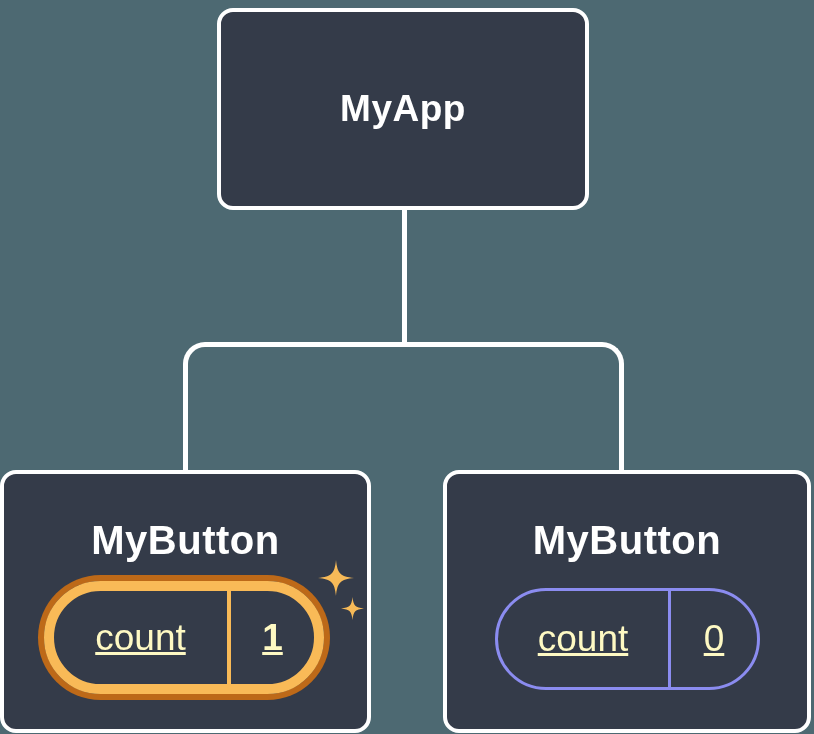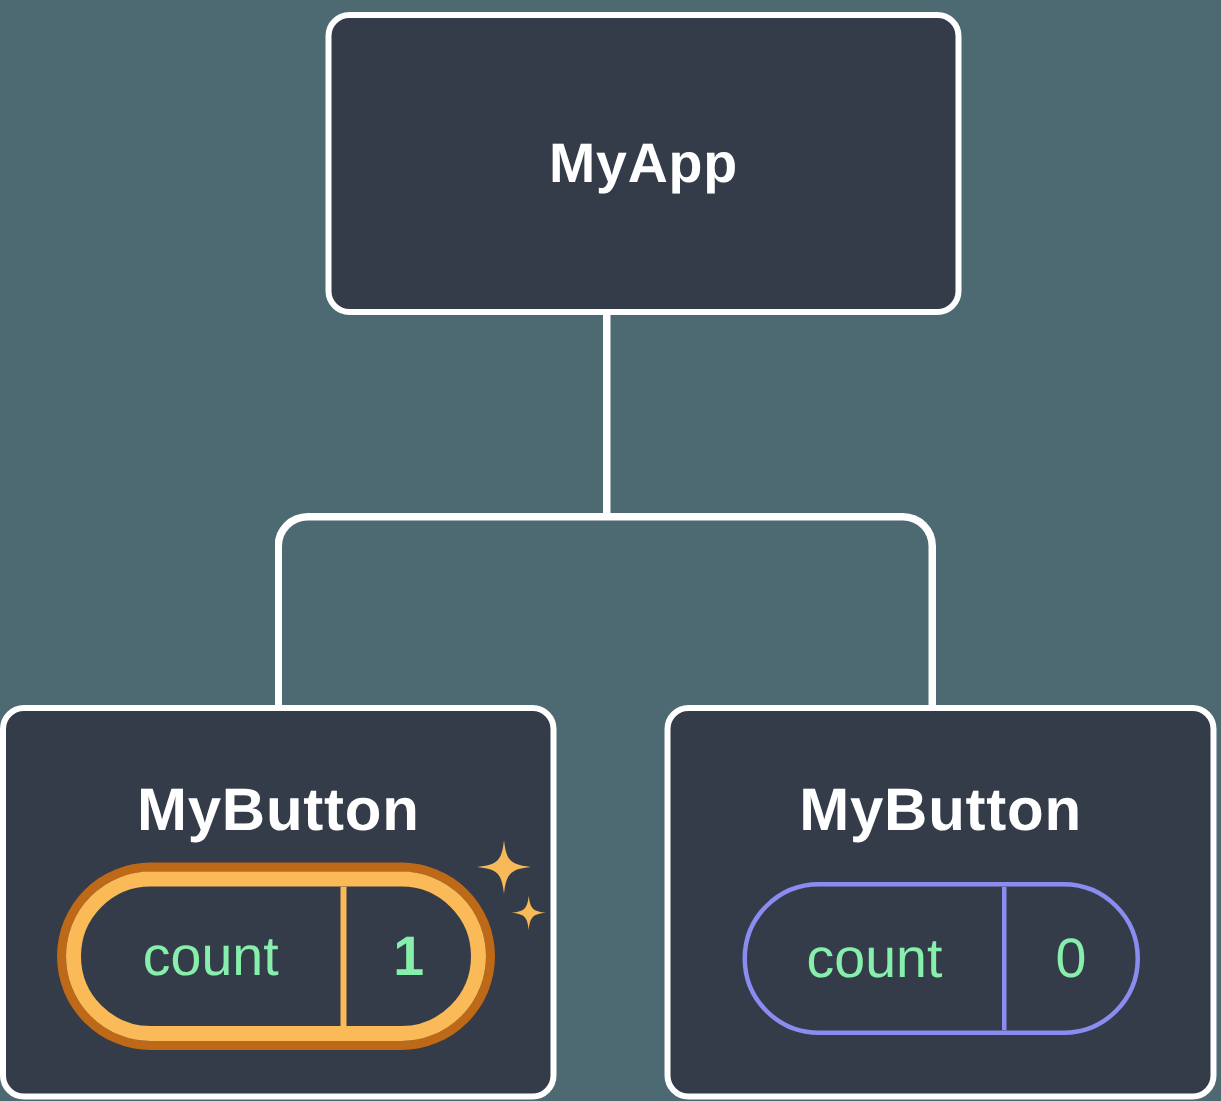--- a/index.html
+++ b/index.html
@@ -15,21 +15,21 @@
     overflow: hidden;
   }
   
   .node {
     position: absolute;
     background: #343b49;
     border: 4px solid #ffffff;
     border-radius: 16px;
     box-sizing: border-box;
   }
-  .node-root { left: 217px; top: 8px; width: 424px; height: 202px; }
+  .node-root { left: 217px; top: 8px; width: 372px; height: 202px; }
   .node-child-left  { left: 0px;   top: 470px; width: 371px; height: 263px; }
   .node-child-right { left: 443px; top: 470px; width: 368px; height: 263px; }
   .node-label {
     position: absolute;
     left: 0; right: 0;
     text-align: center;
     color: #ffffff;
     font-weight: 700;
     letter-spacing: 0.5px;
   }
@@ -69,22 +69,23 @@
   }
   .pill-plain {
     left: 495px; top: 588px;
     width: 265px; height: 102px;
     border: 3px solid #8b8cf0;
   }
   .pill-cell {
     display: flex;
     align-items: center;
     justify-content: center;
-    color: #86efac;
+    color: #fef9c3;
     font-size: 37px;
+    text-decoration: underline;
   }
   .pill-highlighted .cell-name  { width: 173px; border-right: 4px solid #f9ba57; }
   .pill-highlighted .cell-value { flex: 1; font-weight: 700; }
   .pill-plain .cell-name  { width: 170px; border-right: 3px solid #8b8cf0; }
   .pill-plain .cell-value { flex: 1; font-weight: 400; }
   
   .sparkle { position: absolute; }
   .sparkle-big   { left: 318px; top: 560px; width: 36px; height: 36px; }
   .sparkle-small { left: 341px; top: 597px; width: 23px; height: 23px; }
   .sparkle svg { display: block; width: 100%; height: 100%; }

